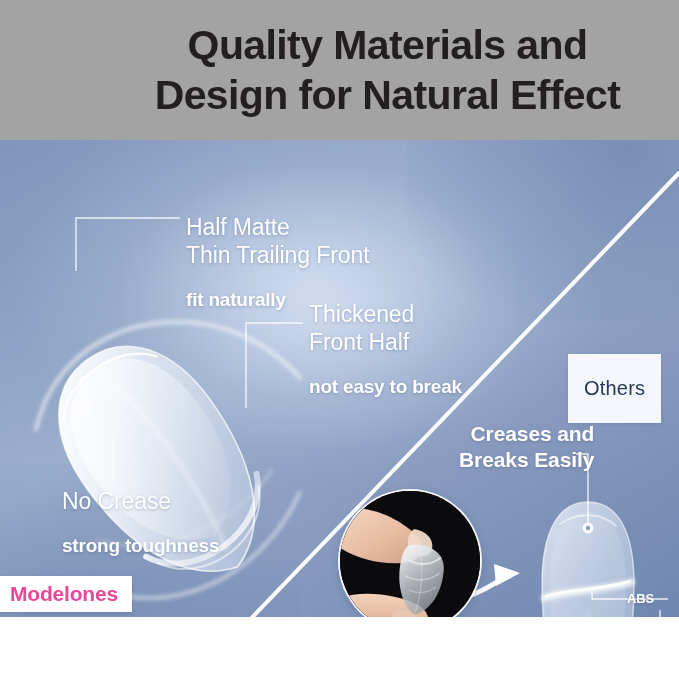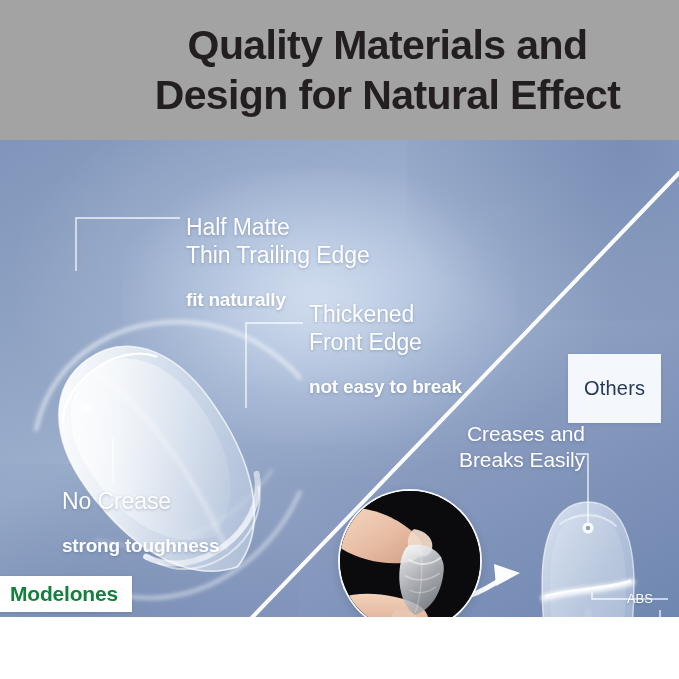--- a/index.html
+++ b/index.html
@@ -88,21 +88,21 @@
     left: -8px;
     top: 436px;
     background: #ffffff;
     padding: 6px 14px 6px 18px;
     box-shadow: 0 1px 3px rgba(40,60,100,0.18);
   }
   #badge-modelones .btext {
     font-family: "Liberation Sans", sans-serif;
     font-size: 21px;
     font-weight: 600;
-    color: #15803d;
+    color: #ec4899;
     letter-spacing: -0.2px;
     white-space: nowrap;
   }
   #badge-others {
     position: absolute;
     left: 568px;
     top: 214px;
     background: #f4f7fb;
     padding: 23px 16px;
     box-shadow: 0 1px 3px rgba(40,60,100,0.15);
@@ -132,21 +132,21 @@
   }
   .anno .sub {
     font-family: "Liberation Sans", sans-serif;
     font-size: 19px;
     font-weight: 700;
     line-height: 26px;
     margin-top: 18px;
     white-space: nowrap;
     letter-spacing: -0.2px;
   }
-  .anno.right .main { font-size: 21px; line-height: 26px; }
+  .anno.right .main { font-size: 21px; line-height: 26px; font-weight: bold; }
 
   #anno-halfmatte { left: 186px; top: 73px; }
   #anno-thickened { left: 309px; top: 160px; }
   #anno-nocrease  { left: 62px;  top: 347px; }
   #anno-creases   { left: 459px; top: 281px; text-align: right; }
   #anno-afterbend { left: 496px; top: 379px; }
   #anno-abs       { left: 627px; top: 446px; }
   #anno-abs .main { font-size: 13px; }
 
   
@@ -344,27 +344,27 @@
           <path d="M 68 70 C 80 76 92 72 100 64" fill="none" stroke="#ffffff" stroke-opacity="0.55" stroke-width="2"></path>
           <path d="M 66 86 C 78 92 92 88 100 80" fill="none" stroke="#ffffff" stroke-opacity="0.35" stroke-width="1.6"></path>
           <path d="M 72 100 C 82 104 92 100 98 94" fill="none" stroke="#ffffff" stroke-opacity="0.3" stroke-width="1.4"></path>
           <path d="M 78 58 C 84 76 84 104 80 122" fill="none" stroke="#ffffff" stroke-opacity="0.25" stroke-width="1.4"></path>
         </g>
       </svg>
     </div>
 
     <div class="anno" id="anno-halfmatte">
       <div class="main">Half Matte</div>
-      <div class="main">Thin Trailing Edge</div>
+      <div class="main">Thin Trailing Front</div>
       <div class="sub">fit naturally</div>
     </div>
 
     <div class="anno" id="anno-thickened">
       <div class="main">Thickened</div>
-      <div class="main">Front Edge</div>
+      <div class="main">Front Half</div>
       <div class="sub">not easy to break</div>
     </div>
 
     <div class="anno" id="anno-nocrease">
       <div class="main">No Crease</div>
       <div class="sub">strong toughness</div>
     </div>
 
     <div class="anno right" id="anno-creases">
       <div class="main">Creases and</div>

